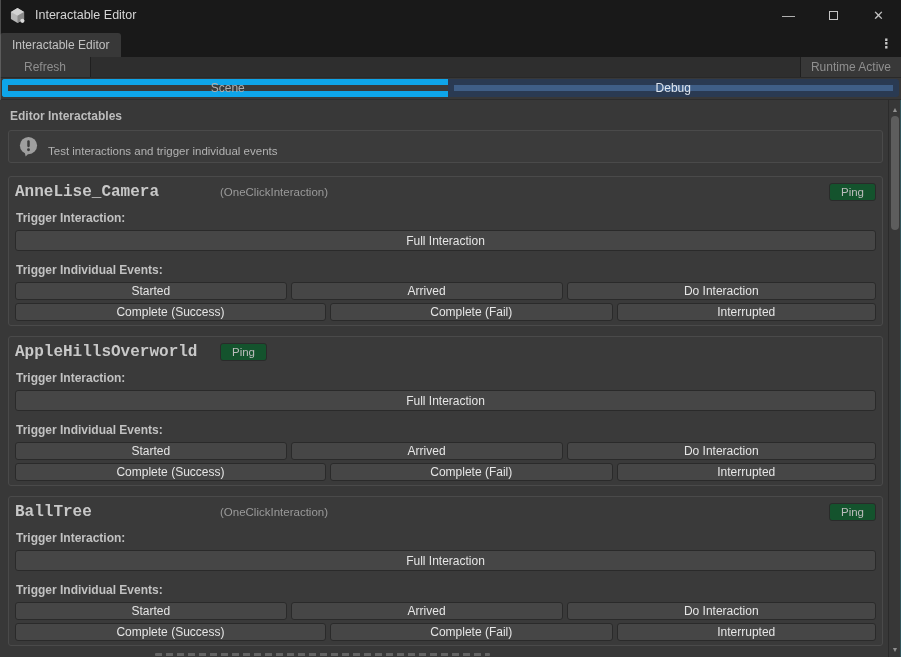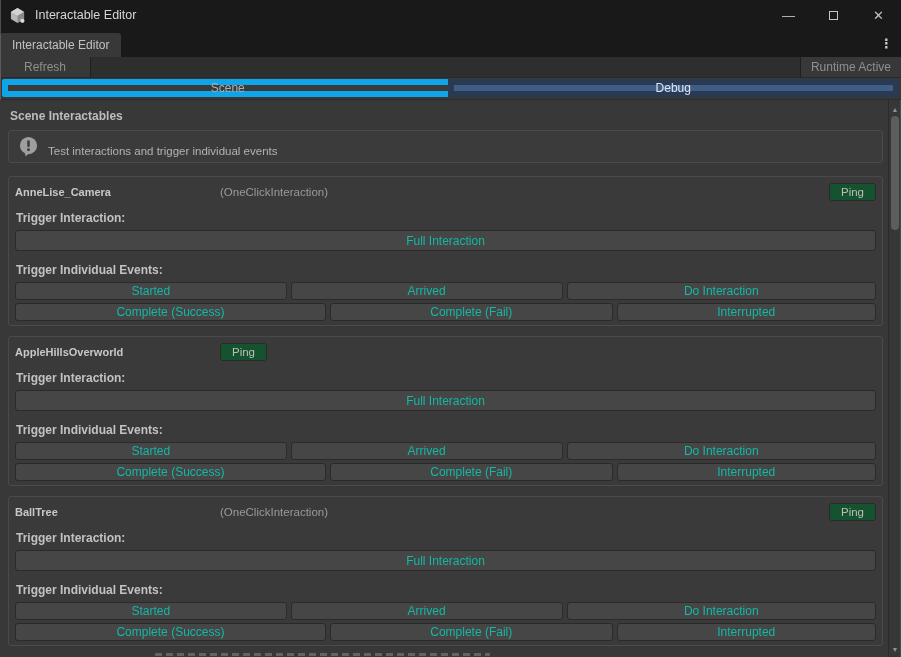--- a/index.html
+++ b/index.html
@@ -63,31 +63,31 @@
   }
   .helpbox .help-text { font-size:11.5px; color:#b2b2b2;margin-top:8px; }
   .help-icon { width:21px; height:21px; flex:none; }
 
   .card {
     border:1px solid #4a4a4a; background:#3a3a3a; border-radius:3px;
     margin-top:10px; padding:5px 6px 4px;
   }
   .card.first { margin-top:13px; }
   .card-head { height:20px; display:flex; align-items:center; }
-  .iname { width:205px; flex:none; font-size:11px; font-weight:bold; color:#c8c8c8; }
+  .iname { width:205px; flex:none; font-size:16px; font-weight:bold; color:#c8c8c8;font-family:Liberation Mono, monospace; }
   .itype { flex:1; font-size:11.5px; color:#9a9a9a; }
   .ping {
     width:47px; height:18px; background:#14532d; border:1px solid #2a2a2a; border-radius:3px;
     color:#bcbcbc; font-size:11.5px; font-family:inherit;
   }
   .lbl { margin:9px 1px 5px; font-size:12px; font-weight:bold; color:#c2c2c2; line-height:14px; }
   .lbl.second { margin-top:12px; }
   .btn {
     background:#464646; border:1px solid #2a2a2a; border-radius:3px;
-    color:#14b8a6; font-size:12px; font-family:inherit; height:18px;
+    color:#e5e5e5; font-size:12px; font-family:inherit; height:18px;
     display:flex; align-items:center; justify-content:center;
   }
   .btn.full { height:21px; width:100%; }
   .btn-row { display:flex; gap:4px; }
   .btn-row.row1 { margin-bottom:3px; }
   .row1 .btn:nth-child(1){ flex:1 1 0; }
   .row1 .btn:nth-child(2){ flex:1 1 0; }
   .row1 .btn:nth-child(3){ flex:1.14 1 0; }
   .row2 .btn:nth-child(1){ flex:1.2 1 0; }
   .row2 .btn:nth-child(2){ flex:1.09 1 0; }
@@ -150,21 +150,21 @@
   <div class="runtime">Runtime Active</div>
 </div>
 
 <div class="toggle-row">
   <button class="seg first">Scene</button>
   <button class="seg last selected">Debug</button>
 </div>
 
 <div class="content">
 
-  <div class="panel-title">Scene Interactables</div>
+  <div class="panel-title">Editor Interactables</div>
 
   <div class="helpbox">
     <svg class="help-icon" viewBox="0 0 22 22">
       <circle cx="11" cy="10" r="9" fill="#9e9e9e"></circle>
       <polygon points="7,16.5 13,16.5 8,21.5" fill="#9e9e9e"></polygon>
       <rect x="9.7" y="4.5" width="2.6" height="7.2" rx="1.2" fill="#3a3a3a"></rect>
       <circle cx="11" cy="14.4" r="1.5" fill="#3a3a3a"></circle>
     </svg>
     <span class="help-text">Test interactions and trigger individual events</span>
   </div>

